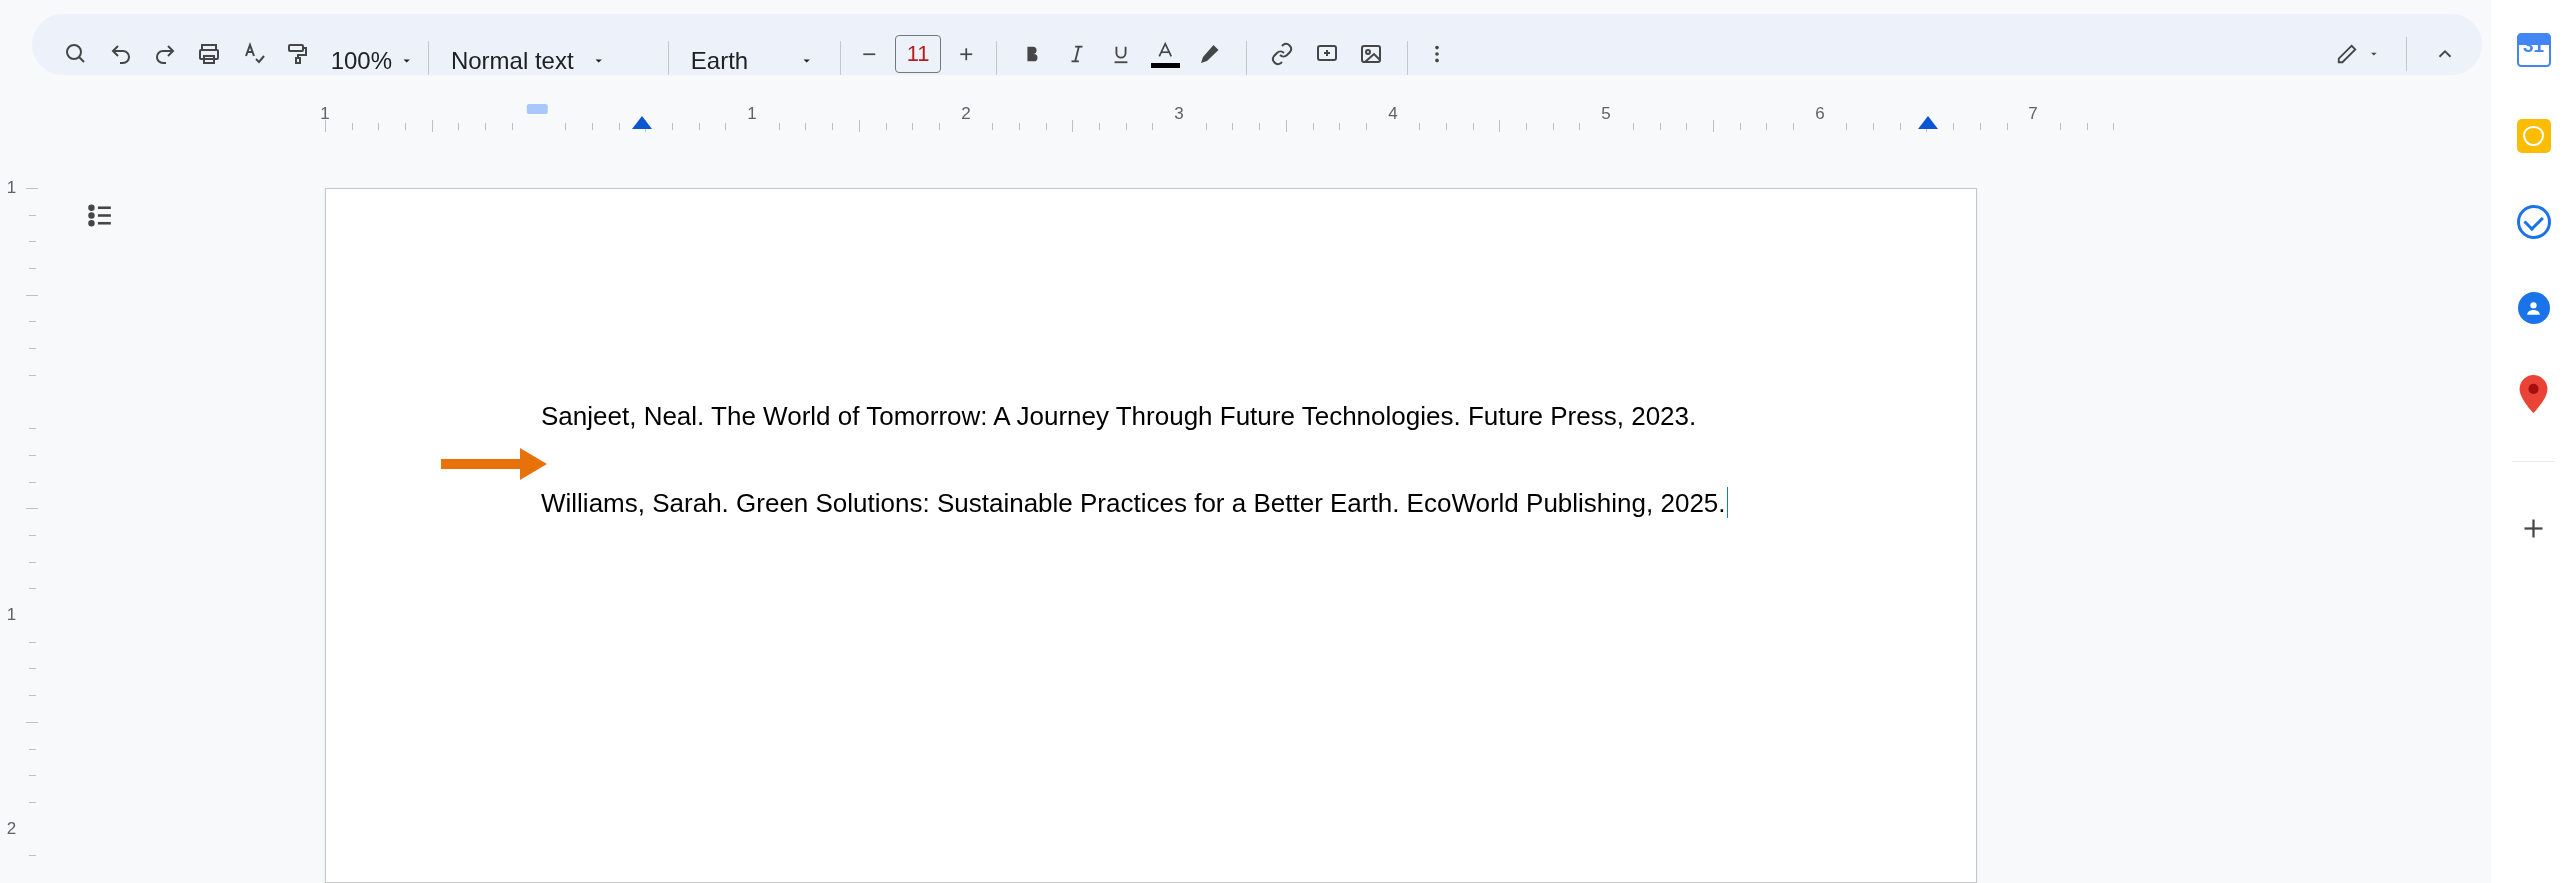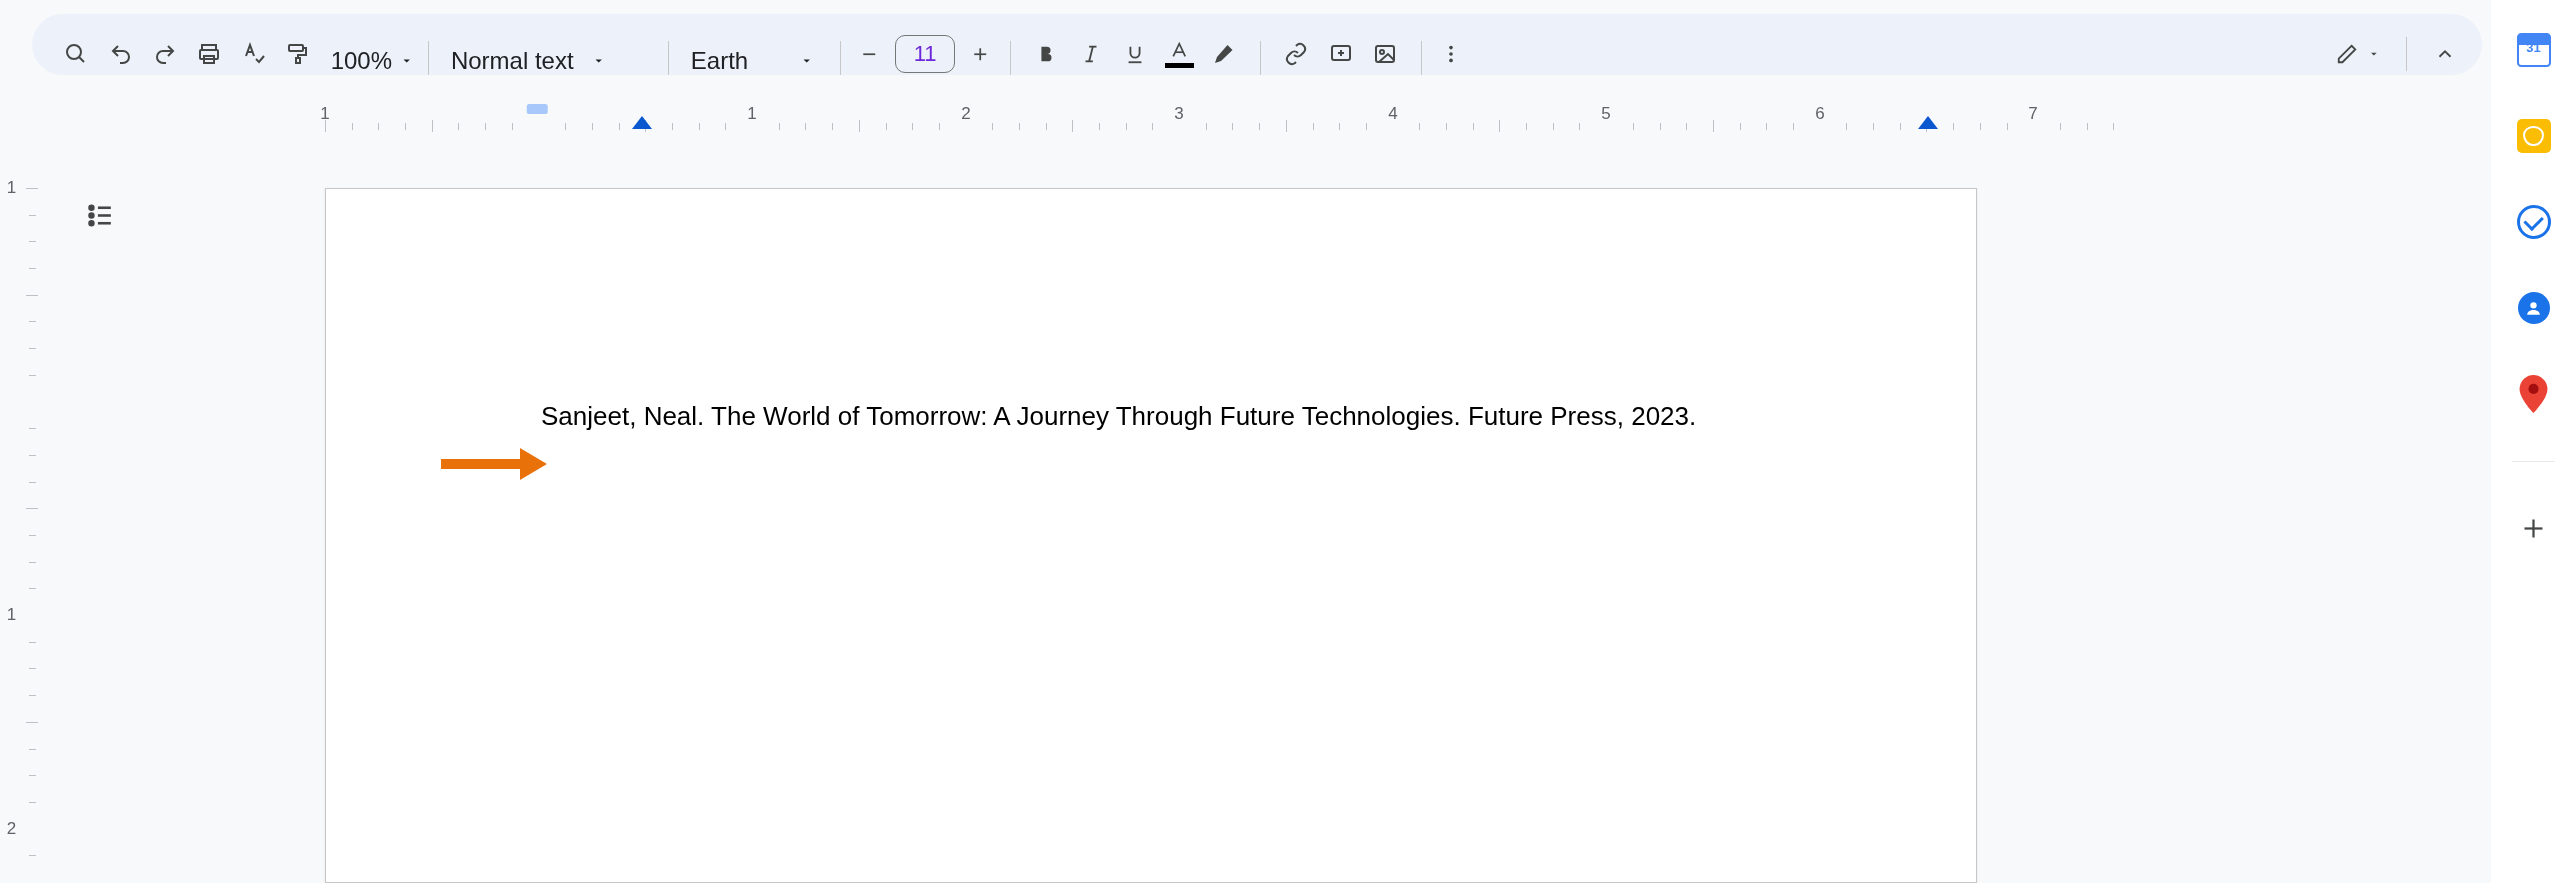--- a/index.html
+++ b/index.html
@@ -87,27 +87,27 @@
       min-width: 154px;
     }
 
     .fontsize-group {
       display: flex;
       align-items: center;
       gap: 5.1px;
     }
 
     .fontsize-input {
-      width: 60px;
+      width: 46px;
       height: 38px;
       border: 1.3px solid #747775;
-      border-radius: 10px;
+      border-radius: 4px;
       text-align: center;
       font-size: 22px;
-      color: #6d28d9;
+      color: #b91c1c;
       background: transparent;
     }
 
     .text-color-swatch {
       width: 29px;
       height: 4.3px;
       background: #000;
       margin-top: 1.7px;
     }
 
@@ -324,23 +324,23 @@
       border-radius: 6.8px;
     }
 
     .side-icon-cal {
       width: 34px;
       height: 34px;
       background: linear-gradient(#4285f4 34%, #fff 34%);
       border: 2.6px solid #4285f4;
       border-radius: 4.3px;
       display: flex;
-      align-items: center;
+      align-items: flex-start;
       justify-content: center;
-      font-size: 13px;
+      font-size: 19px;
       font-weight: 600;
       color: #4285f4;
       padding-bottom: 6px;
     }
 
     .side-icon-keep {
       width: 34px;
       height: 34px;
       background: #fbbc04;
       border-radius: 5.1px;
@@ -679,20 +679,21 @@
       <div class="ruler-v-tick-mid" style="top: 107px;"></div>
       <div class="ruler-v-tick" style="top: 80px;"></div>
       <div class="ruler-v-tick" style="top: 53px;"></div>
       <div class="ruler-v-tick" style="top: 27px;"></div>
       <div class="ruler-v-tick-mid" style="top: 0px;"></div>
     </div>
 
   <div class="page">
     <div class="page-content">
       <p class="entry">Sanjeet, Neal. The World of Tomorrow: A Journey Through Future Technologies. Future Press, 2023.</p>
+      <p class="entry"><span>Williams, Sarah. Green Solutions: Sustainable Practices for a Better Earth. EcoWorld Publishing, 2025.</span><span class="cursor-caret"></span></p>
     </div>
   </div>
 
   <div class="annotation-arrow">
     <div class="annotation-arrow-line"></div>
     <div class="annotation-arrow-head"></div>
   </div>
 
   <div class="side-panel">
     <div class="side-icon">

